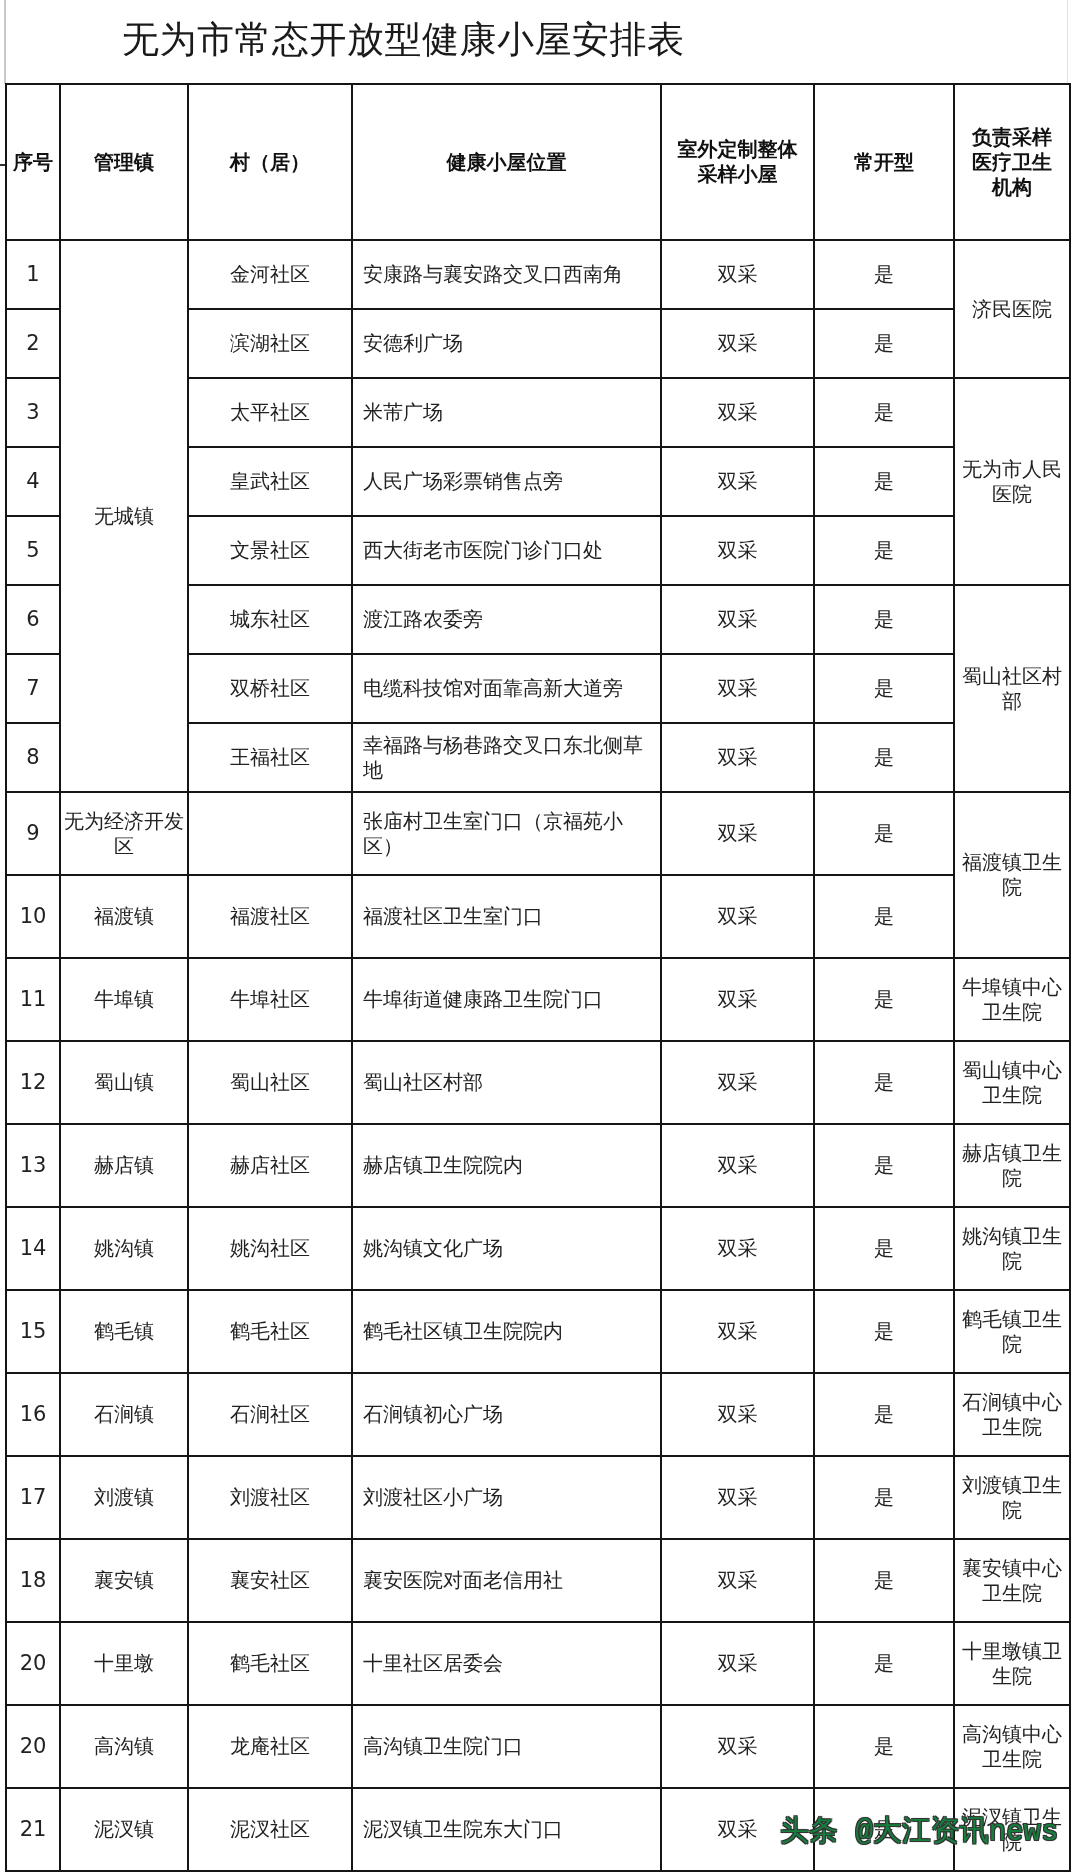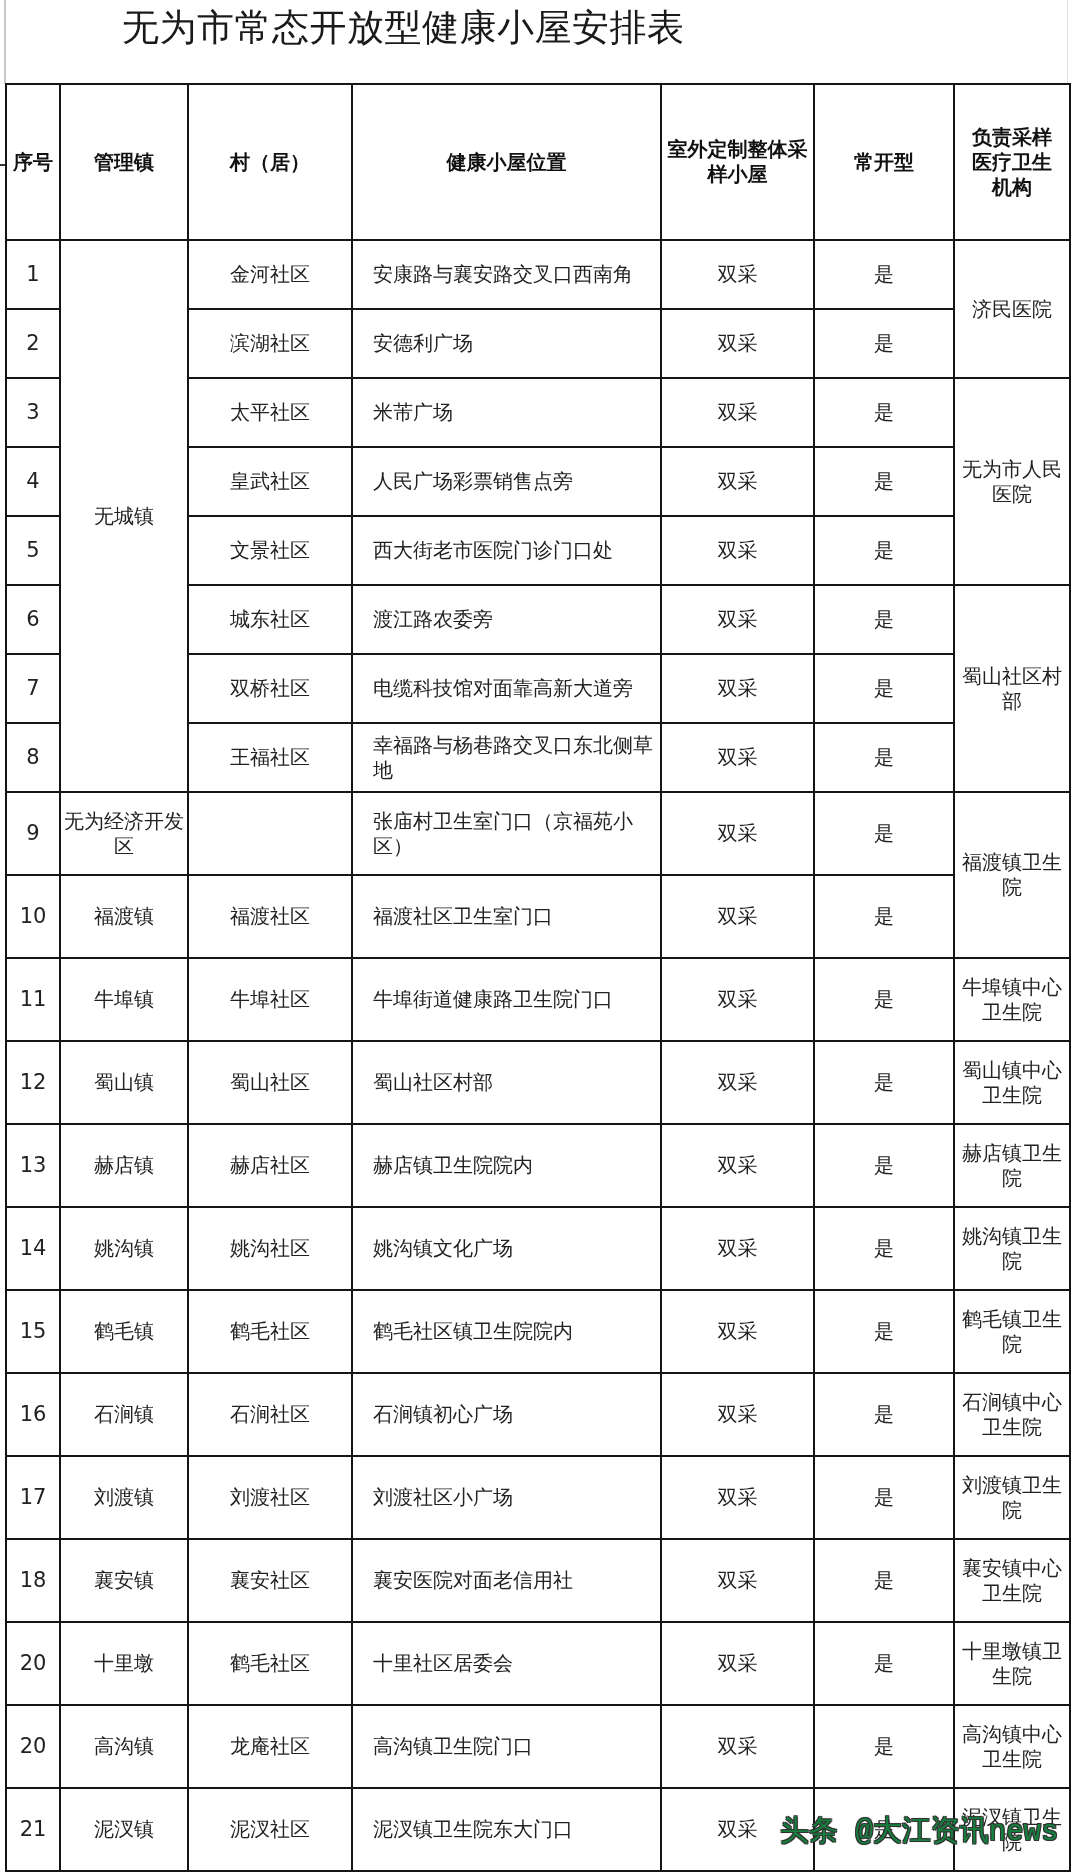--- a/index.html
+++ b/index.html
@@ -1,26 +1,26 @@
 <!DOCTYPE html>
 <html><head>
 <meta charset="utf-8">
 <style>
   html,body{margin:0;padding:0;background:#fff;}
   body{width:1080px;height:1873px;position:relative;overflow:hidden;font-family:"DejaVu Sans","Liberation Sans",sans-serif;color:#222;}
   .left-edge{position:absolute;left:4px;top:0;width:2px;height:84px;background:#c8c8c8;}
   .right-edge{position:absolute;left:1067px;top:0;width:1px;height:84px;background:#e2e2e2;}
   .stub{position:absolute;left:0;top:164px;width:5px;height:2px;background:#333;}
-  .title{position:absolute;left:122px;top:4px;font-size:37px;line-height:48px;letter-spacing:0.5px;color:#1a1a1a;white-space:nowrap;}
+  .title{position:absolute;left:122px;top:16px;font-size:37px;line-height:48px;letter-spacing:0.5px;color:#1a1a1a;white-space:nowrap;}
   table{position:absolute;left:5px;top:83px;border-collapse:collapse;table-layout:fixed;width:1064px;}
   td,th{border:2px solid #151515;text-align:center;vertical-align:middle;font-size:20px;line-height:25px;padding:0 3px;overflow:hidden;}
   th{font-weight:bold;height:154px;color:#111;}
   tr.r{height:69px;}
   tr.s{height:83px;}
-  td.loc{text-align:left;padding-left:20px;}
+  td.loc{text-align:left;padding-left:10px;}
   td.num{font-size:21px;}
   td.inst{padding:4px 6px;}
   .watermark{position:absolute;left:780px;top:1815px;font-size:29px;line-height:36px;color:#15803d;white-space:nowrap;
     text-shadow:-1px -1px 0 #333,1px -1px 0 #333,-1px 1px 0 #333,1px 1px 0 #333,0 0 2px #000;font-family:Liberation Mono, monospace;}
 </style>
 </head>
 <body>
 
 <div class="left-edge"></div>
 <div class="right-edge"></div>
@@ -37,21 +37,21 @@
       <col style="width:153px">
       <col style="width:140px">
       <col style="width:116px">
   </colgroup>
   <thead>
     <tr>
       <th>序号</th>
       <th>管理镇</th>
       <th>村（居）</th>
       <th>健康小屋位置</th>
-      <th style="padding:0 4px">室外定制整体采样小屋</th>
+      <th style="padding:0 14px">室外定制整体采样小屋</th>
       <th>常开型</th>
       <th style="padding:0 16px">负责采样医疗卫生机构</th>
     </tr>
   </thead>
   <tbody>
     <tr class="r">
       <td class="num">1</td>
       <td rowspan="8">无城镇</td>
       <td>金河社区</td>
       <td class="loc">安康路与襄安路交叉口西南角</td>

